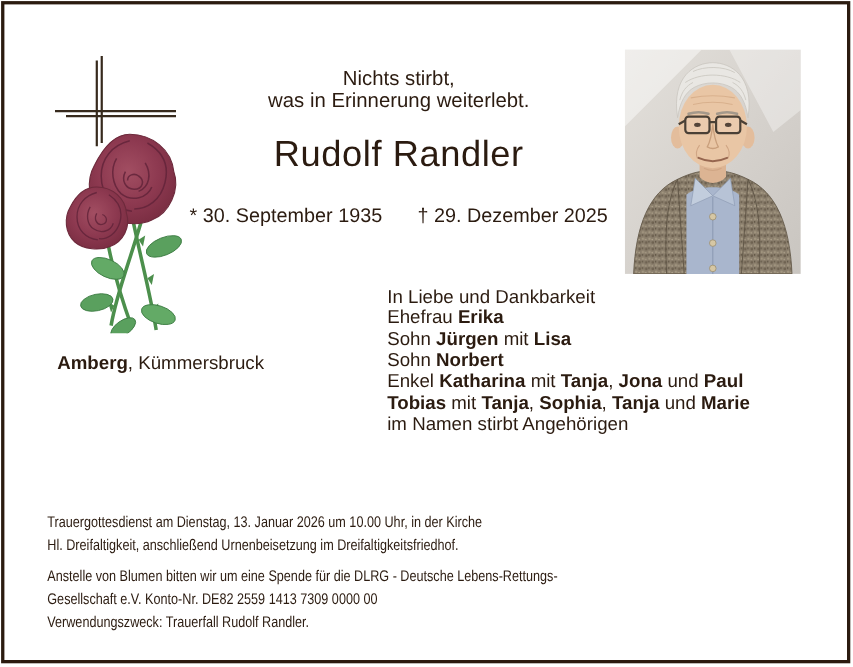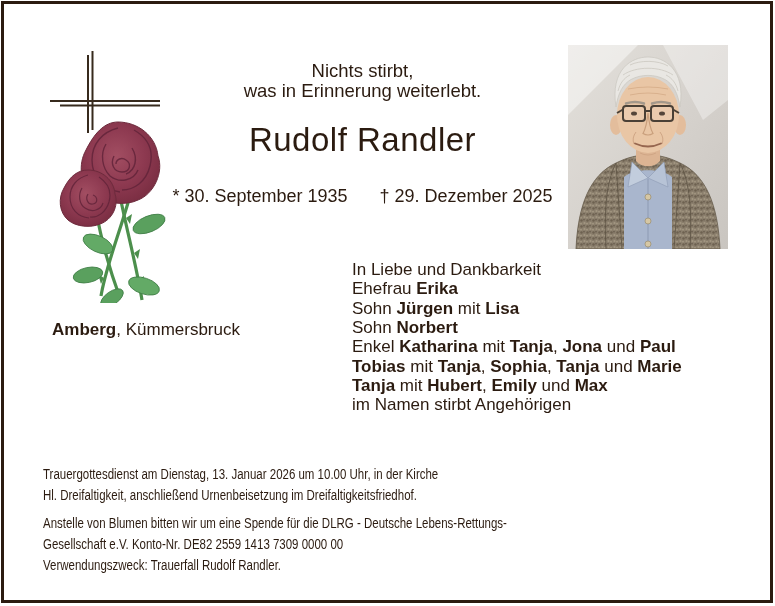--- a/index.html
+++ b/index.html
@@ -184,21 +184,20 @@
   </svg>
 </div>
 
 <div class="abs family">
     <div><span>In Liebe und Dankbarkeit</span></div>
     <div><span>Ehefrau </span><b>Erika</b></div>
     <div><span>Sohn </span><b>Jürgen</b><span> mit </span><b>Lisa</b></div>
     <div><span>Sohn </span><b>Norbert</b></div>
     <div><span>Enkel </span><b>Katharina</b><span> mit </span><b>Tanja</b><span>, </span><b>Jona</b><span> und </span><b>Paul</b></div>
     <div><b>Tobias</b><span> mit </span><b>Tanja</b><span>, </span><b>Sophia</b><span>, </span><b>Tanja</b><span> und </span><b>Marie</b></div>
-    <div><b>Tanja</b><span> mit </span><b>Hubert</b><span>, </span><b>Emily</b><span> und </span><b>Max</b></div>
     <div><span>im Namen stirbt Angehörigen</span></div>
   </div>
 
 <div class="abs places">
     <div><b>Amberg</b><span>, Kümmersbruck</span></div>
   </div>
 
 <div class="abs para">
   <div class="condensed">Trauergottesdienst am Dienstag, 13. Januar 2026 um 10.00 Uhr, in der Kirche<br>Hl. Dreifaltigkeit, anschließend Urnenbeisetzung im Dreifaltigkeitsfriedhof.</div>
 </div>

